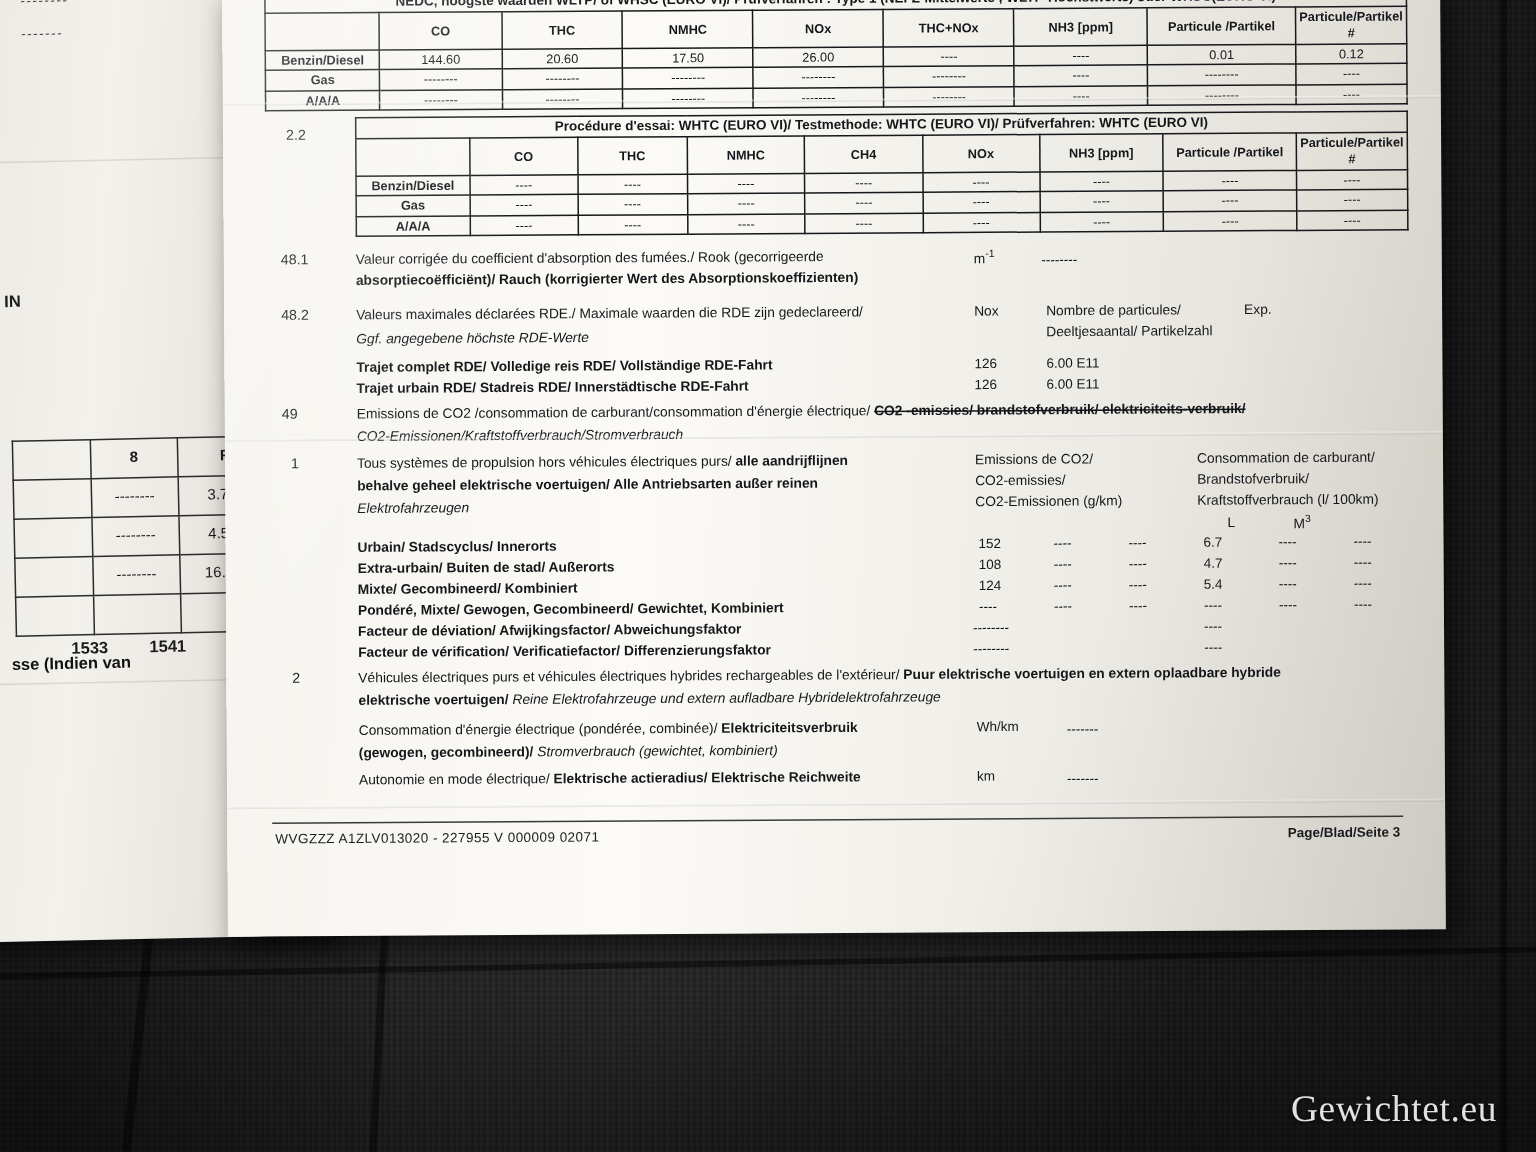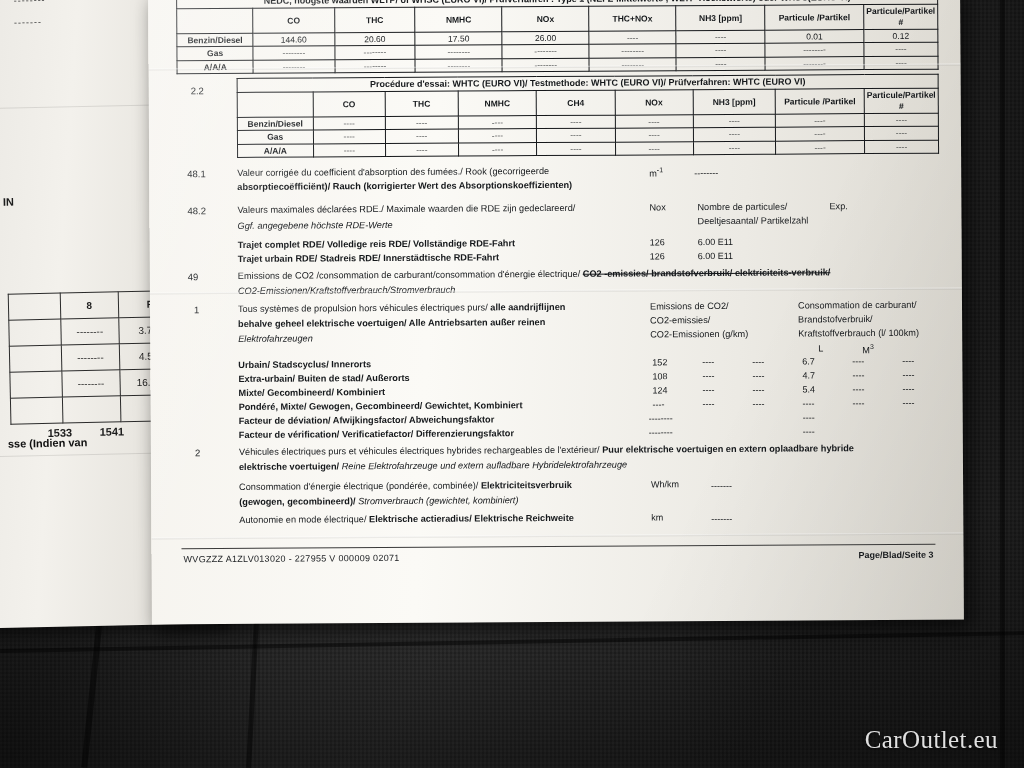--- a/index.html
+++ b/index.html
@@ -357,13 +357,13 @@
     <div id="footleft">WVGZZZ A1ZLV013020 - 227955 V 000009   02071</div>
     <div id="footright">Page/Blad/Seite 3</div>
   </div>
 
   <div class="fold" style="top:76px;"></div>
   <div class="fold" style="top:300px;"></div>
   <div class="fold" style="top:545px;"></div>
   <div class="glare"></div>
 </div>
 
-<div id="wm">CarOutlet.eu</div>
+<div id="wm">Gewichtet.eu</div>
 
 </body></html>

